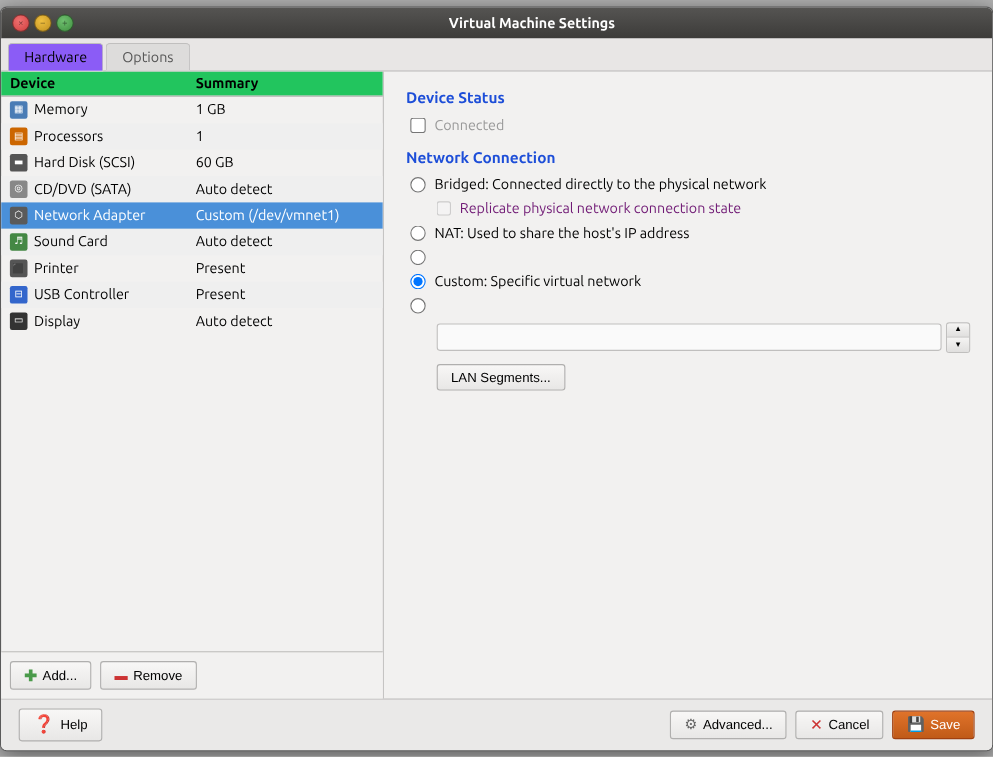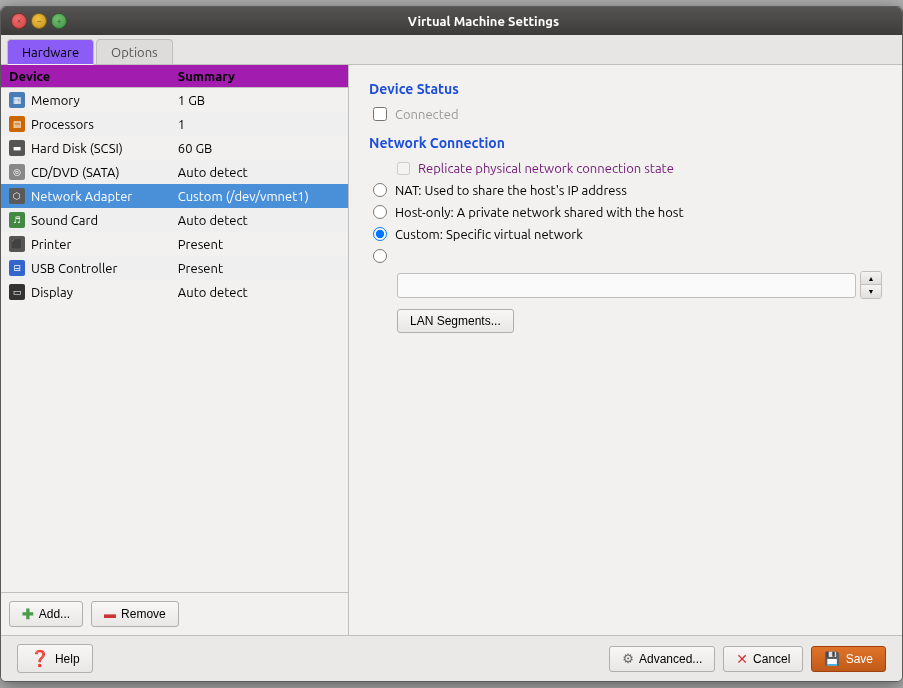--- a/index.html
+++ b/index.html
@@ -87,21 +87,21 @@
     }
     .device-table {
       flex: 1;
       overflow-y: auto;
     }
     .device-table table {
       width: 100%;
       border-collapse: collapse;
     }
     .device-table thead tr {
-      background: #a21caf;
+      background: #22c55e;
     }
     .device-table th {
       padding: 4px 8px;
       text-align: left;
       font-weight: bold;
       border-bottom: 1px solid #c0bfbe;
       font-size: 13px;
     }
     .device-table td {
       padding: 4px 8px;
@@ -409,36 +409,39 @@
 
       <div class="checkbox-row">
         <input type="checkbox" id="connected-cb" style="">
         <label class="checkbox-label disabled" for="connected-cb">Connected</label>
       </div>
 
 
       <div class="network-section">
         <div class="section-title">Network Connection</div>
 
+        <div class="radio-row">
+          <input type="radio" name="netconn" id="bridged-radio" style="">
+          <label class="radio-label" for="bridged-radio">Bridged: Connected directly to the physical network</label>
+        </div>
 
         <div class="sub-option">
           <div class="radio-row">
             <input type="checkbox" id="replicate-cb" disabled="" style="">
             <label class="radio-label disabled" for="replicate-cb">Replicate physical network connection state</label>
           </div>
         </div>
 
         <div class="radio-row">
           <input type="radio" name="netconn" id="nat-radio" style="">
           <label class="radio-label" for="nat-radio">NAT: Used to share the host's IP address</label>
         </div>
 
         <div class="radio-row">
           <input type="radio" name="netconn" id="hostonly-radio" style="">
-          <label class="radio-label" for="hostonly-radio">Host-only: A private network shared with the host</label>
         </div>
 
         <div class="radio-row">
           <input type="radio" name="netconn" id="custom-radio" checked="" style="">
           <label class="radio-label" for="custom-radio">Custom: Specific virtual network</label>
         </div>
 
 
         <div class="radio-row">
           <input type="radio" name="netconn" id="lan-radio" style="">

